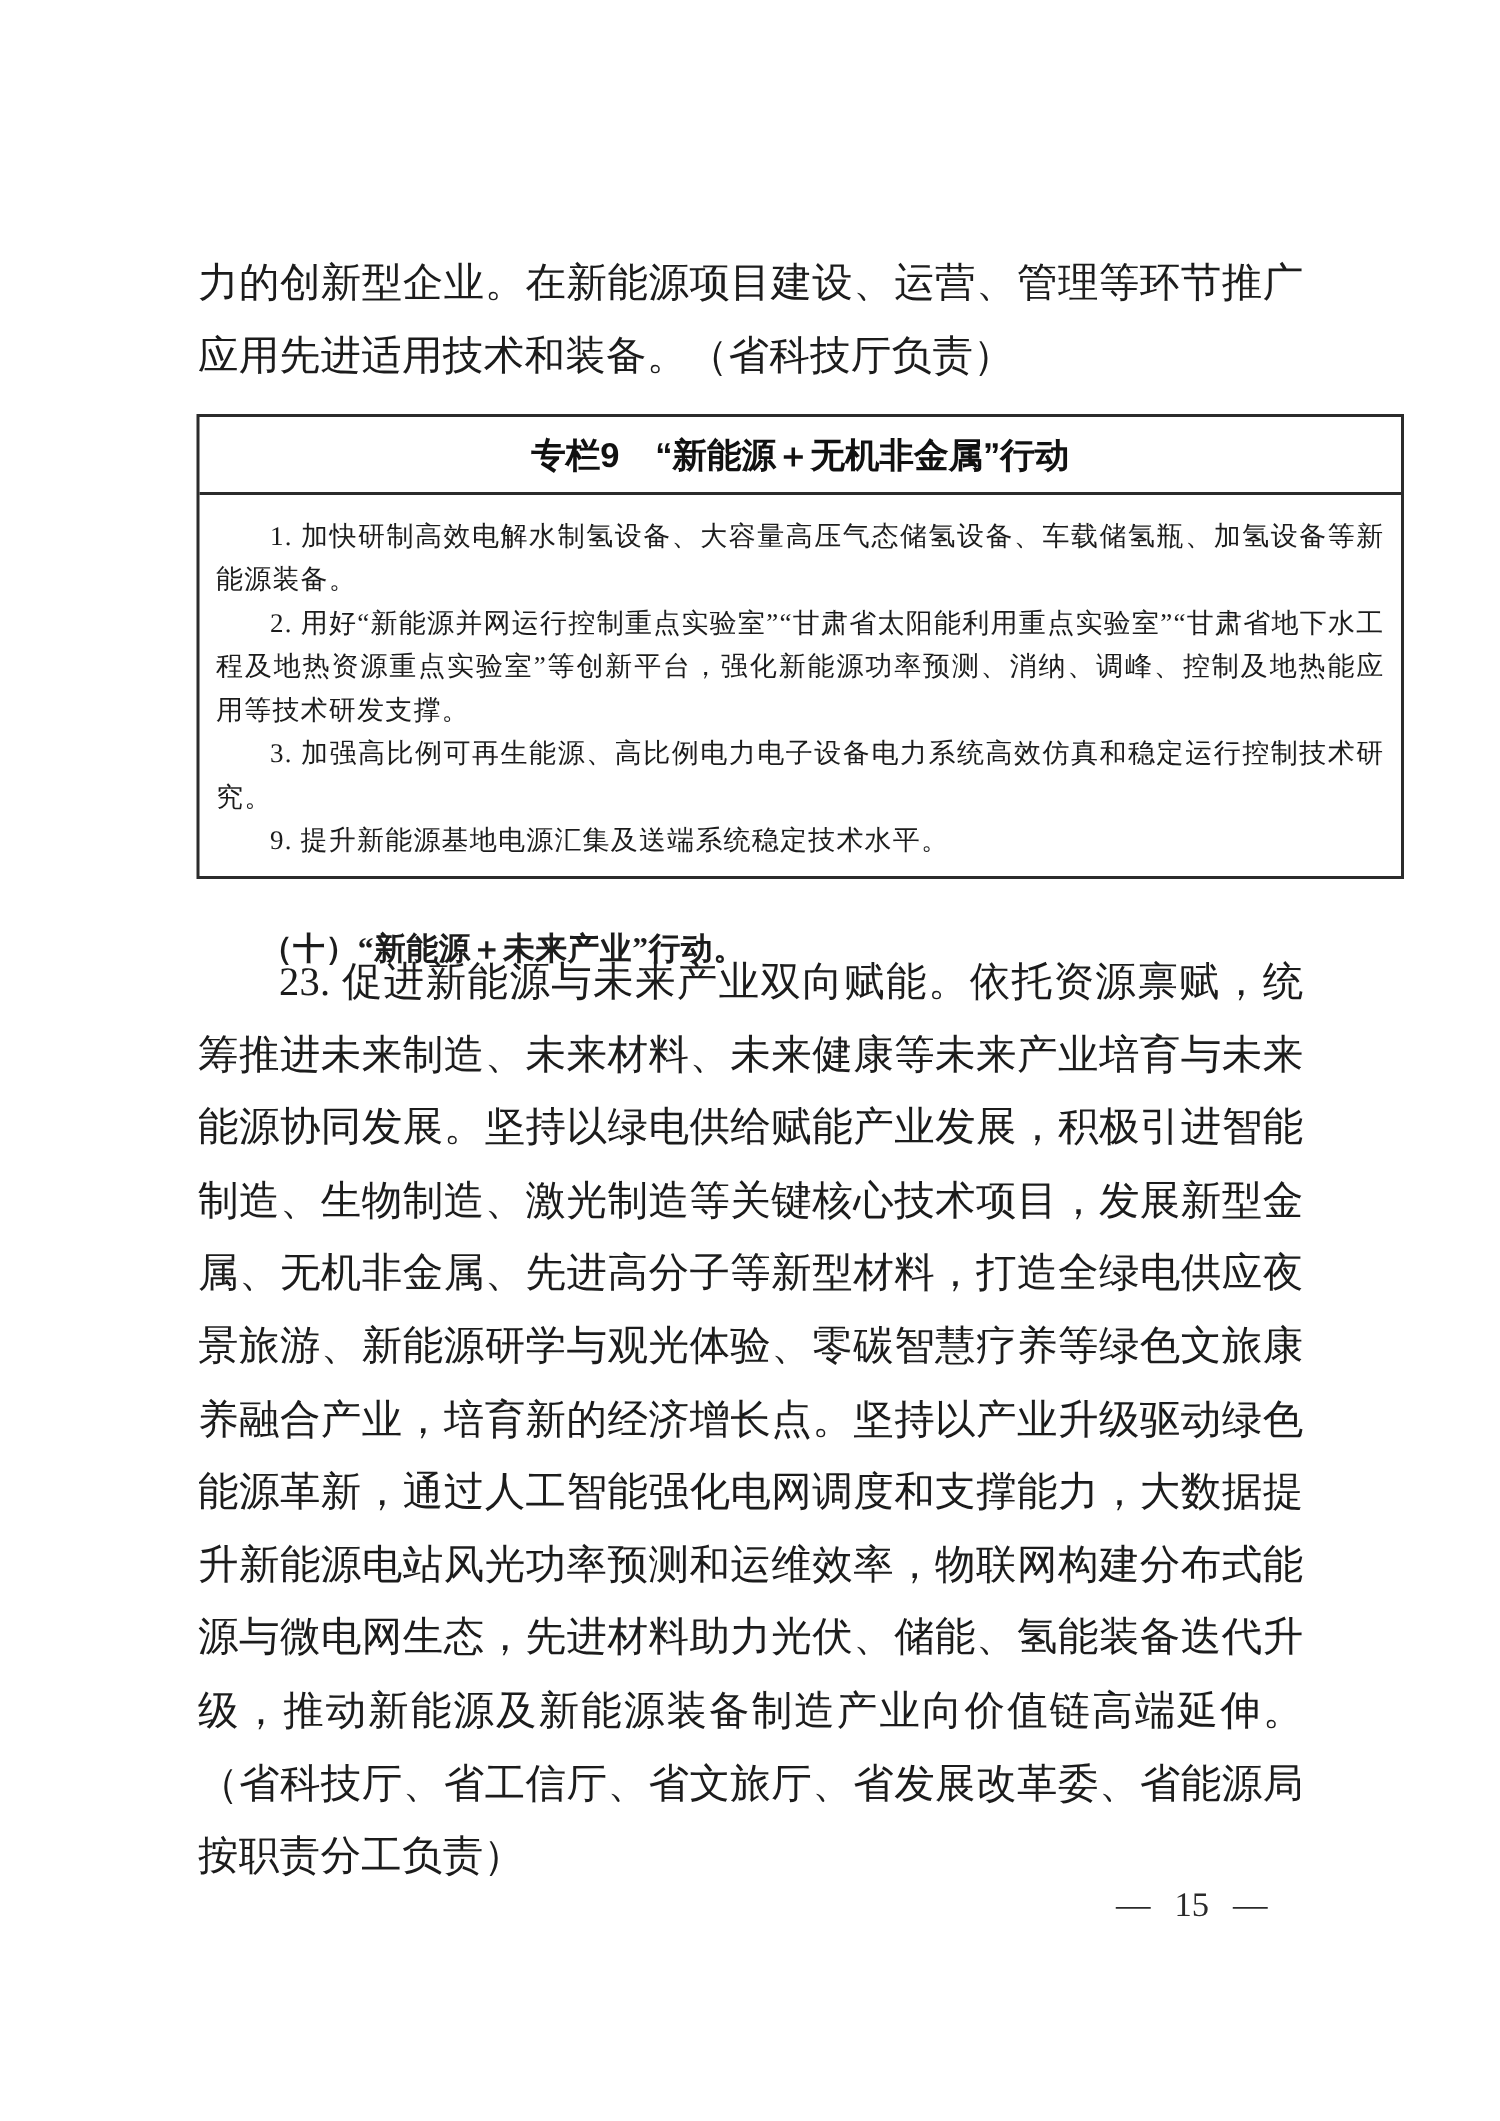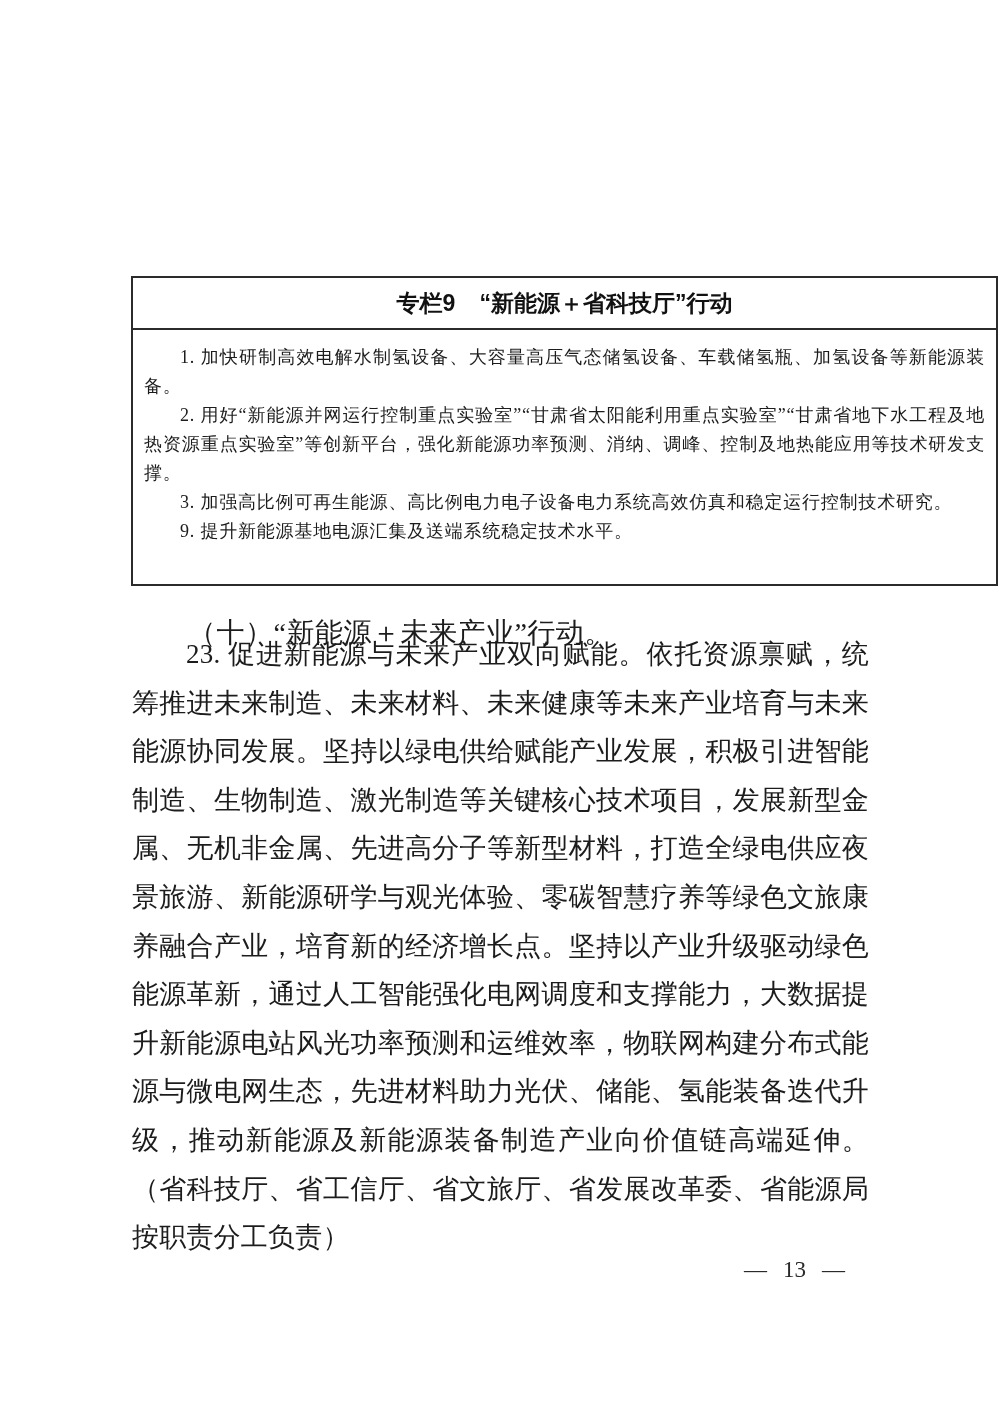--- a/index.html
+++ b/index.html
@@ -27,21 +27,21 @@
       text-align: justify;
       color: #1c1c1c;
     }
     .intro {
       top: 164px;
     }
     .callout-box {
       position: absolute;
       left: 131px;
       top: 276px;
-      width: 867px;
+      width: 805px;
       height: 310px;
       border: 2px solid #2b2b2b;
       box-sizing: border-box;
       background: #ffffff;
     }
     .box-title {
       height: 52px;
       box-sizing: border-box;
       border-bottom: 2px solid #2b2b2b;
       display: flex;
@@ -64,25 +64,26 @@
     .box-content p {
       margin: 0;
       text-indent: 2em;
     }
     .section-heading {
       position: absolute;
       left: 132px;
       top: 608px;
       width: 737px;
       margin: 0;
-      font-size: 28px;
+      font-size: 21px;
       line-height: 49px;
       letter-spacing: 0.5px;
       text-indent: 2em;
       color: #1c1c1c;
+      font-weight: bold;
     }
     .para23 {
       top: 630px;
       text-indent: 2em;
     }
     .page-footer {
       position: absolute;
       top: 1256px;
       right: 155px;
       display: flex;
@@ -92,37 +93,38 @@
       line-height: 28px;
       color: #2a2a2a;
       font-family: "Liberation Serif", serif;
     }
   </style>
 </head>
 <body>
 
 <div class="page">
 
+  <p class="body-text intro">力的创新型企业。在新能源项目建设、运营、管理等环节推广应用先进适用技术和装备。（省科技厅负责）</p>
 
   <div class="callout-box">
     <div class="box-title">
       <span>专栏9</span>
-      <span>“新能源＋省科技厅”行动</span>
+      <span>“新能源＋无机非金属”行动</span>
     </div>
     <div class="box-content">
       <p>1. 加快研制高效电解水制氢设备、大容量高压气态储氢设备、车载储氢瓶、加氢设备等新能源装备。</p>
       <p>2. 用好“新能源并网运行控制重点实验室”“甘肃省太阳能利用重点实验室”“甘肃省地下水工程及地热资源重点实验室”等创新平台，强化新能源功率预测、消纳、调峰、控制及地热能应用等技术研发支撑。</p>
       <p>3. 加强高比例可再生能源、高比例电力电子设备电力系统高效仿真和稳定运行控制技术研究。</p>
       <p>9. 提升新能源基地电源汇集及送端系统稳定技术水平。</p>
     </div>
   </div>
 
   <p class="section-heading">（十）“新能源＋未来产业”行动。</p>
 
   <p class="body-text para23">23. 促进新能源与未来产业双向赋能。依托资源禀赋，统筹推进未来制造、未来材料、未来健康等未来产业培育与未来能源协同发展。坚持以绿电供给赋能产业发展，积极引进智能制造、生物制造、激光制造等关键核心技术项目，发展新型金属、无机非金属、先进高分子等新型材料，打造全绿电供应夜景旅游、新能源研学与观光体验、零碳智慧疗养等绿色文旅康养融合产业，培育新的经济增长点。坚持以产业升级驱动绿色能源革新，通过人工智能强化电网调度和支撑能力，大数据提升新能源电站风光功率预测和运维效率，物联网构建分布式能源与微电网生态，先进材料助力光伏、储能、氢能装备迭代升级，推动新能源及新能源装备制造产业向价值链高端延伸。（省科技厅、省工信厅、省文旅厅、省发展改革委、省能源局按职责分工负责）</p>
 
   <div class="page-footer">
     <span>—</span>
-    <span>13</span>
+    <span>15</span>
     <span>—</span>
   </div>
 
 </div>
 
 </body></html>

